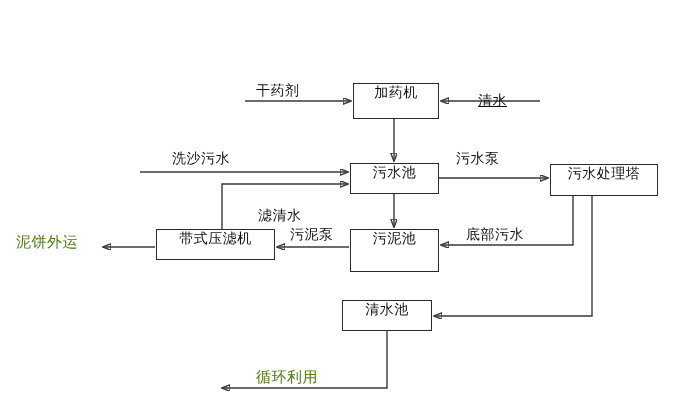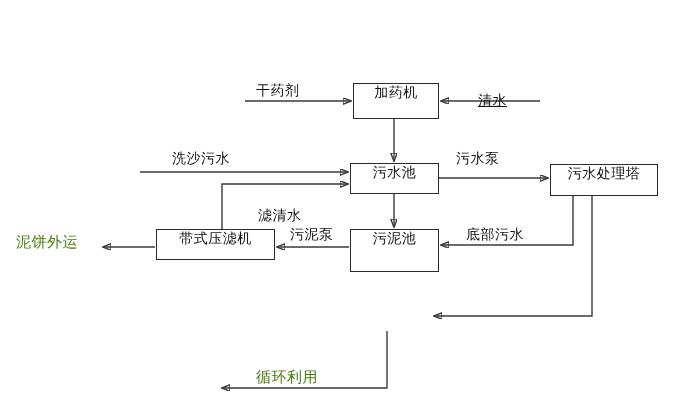--- a/index.html
+++ b/index.html
@@ -118,20 +118,23 @@
   </div>
 
   <div class="node" style="left:156px;top:229px;width:119px;height:31px;">
     <span>带式压滤机</span>
   </div>
 
   <div class="node" style="left:350px;top:229px;width:89px;height:43px;">
     <span>污泥池</span>
   </div>
 
+  <div class="node" style="left:342px;top:300px;width:90px;height:31px;">
+    <span>清水池</span>
+  </div>
 
   <div class="edge-label" style="left:256px;top:82px;">干药剂</div>
 
   <div class="edge-label" style="left:478px;top:92px;text-decoration:underline;">清水</div>
 
   <div class="edge-label" style="left:172px;top:150px;">洗沙污水</div>
 
   <div class="edge-label" style="left:456px;top:150px;">污水泵</div>
 
   <div class="edge-label" style="left:258px;top:207px;">滤清水</div>

